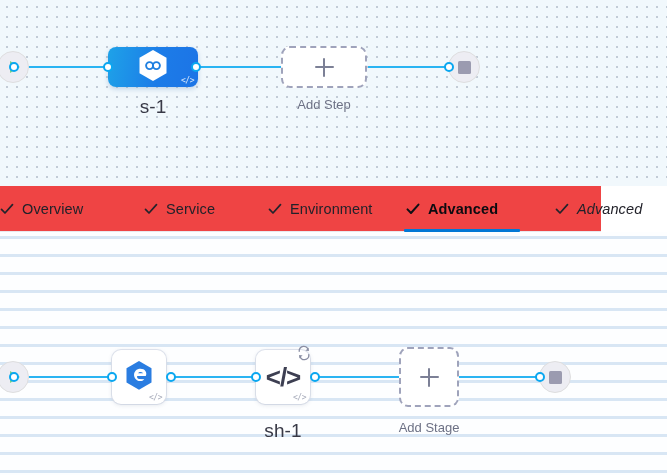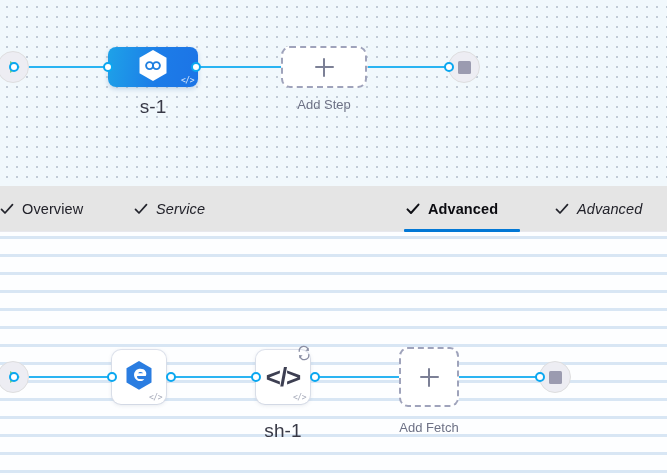--- a/index.html
+++ b/index.html
@@ -38,22 +38,22 @@
   .step-canvas::before{
     content:"";
     position:absolute; left:0; top:0; right:0; bottom:0;
     background-image: linear-gradient(to right, rgba(210,225,240,.0) 0 0);
     pointer-events:none;
   }
 
   
   .tabbar {
     position: absolute; left: 0; top: 186px;
-    width: 667px; height: 46px;
-    background: #e5e5e5;
+    width: 601px; height: 46px;
+    background: #ef4444;
     border-bottom: 1px solid #e8e8ed;
   }
   .tab {
     position: absolute; top: 0; height: 46px;
     display: flex; align-items: center; gap: 8px;
     padding: 0 2px;
     cursor: pointer;
     white-space: nowrap;
   }
   .tab .tab-label {
@@ -231,29 +231,37 @@
 
     <div class="tab" style="left:-2px;">
       <span class="check">
         <svg width="14" height="14" viewBox="0 0 14 14">
             <path d="M1.5 7.4 L5 11 L12.5 2.6" fill="none" stroke="#23242c" stroke-width="1.7" stroke-linecap="round" stroke-linejoin="round"></path>
           </svg>
       </span>
       <span class="tab-label">Overview</span>
     </div>
 
-    <div class="tab" style="left:132px;font-style:italic;">
+    <div class="tab" style="left:142px;">
       <span class="check">
         <svg width="14" height="14" viewBox="0 0 14 14">
             <path d="M1.5 7.4 L5 11 L12.5 2.6" fill="none" stroke="#23242c" stroke-width="1.7" stroke-linecap="round" stroke-linejoin="round"></path>
           </svg>
       </span>
       <span class="tab-label">Service</span>
     </div>
 
+    <div class="tab" style="left:266px;">
+      <span class="check">
+        <svg width="14" height="14" viewBox="0 0 14 14">
+            <path d="M1.5 7.4 L5 11 L12.5 2.6" fill="none" stroke="#23242c" stroke-width="1.7" stroke-linecap="round" stroke-linejoin="round"></path>
+          </svg>
+      </span>
+      <span class="tab-label">Environment</span>
+    </div>
 
     <div class="tab active" style="left:404px; width:116px;">
       <span class="check">
         <svg width="14" height="14" viewBox="0 0 14 14">
             <path d="M1.5 7.4 L5 11 L12.5 2.6" fill="none" stroke="#0f1015" stroke-width="2" stroke-linecap="round" stroke-linejoin="round"></path>
           </svg>
       </span>
       <span class="tab-label">Advanced</span>
       <span class="underline"></span>
     </div>
@@ -307,21 +315,21 @@
         <path d="M3.4 13.6 L3.4 10.2 L6.6 10.2 Z" fill="#8a8ea3"></path>
       </svg>
     </span>
     <div class="port" style="left:251px; top:140px;"></div>
     <div class="port" style="left:310px; top:140px;"></div>
     <div class="node-label" style="left:233px; top:188px; width:100px;text-align:center;">sh-1</div>
 
     <div class="add-box" style="left:399px; top:115px; width:60px; height:60px;">
       <span class="plus"></span>
     </div>
-    <div class="add-label" style="left:379px; top:188px; width:100px;">Add Fetch</div>
+    <div class="add-label" style="left:379px; top:188px; width:100px;">Add Stage</div>
 
     <div class="terminal" style="left:539px; top:129px;">
       <div class="stop-sq"></div>
     </div>
     <div class="port" style="left:535px; top:140px;"></div>
   </div>
 
 </div>
 
 </body></html>

